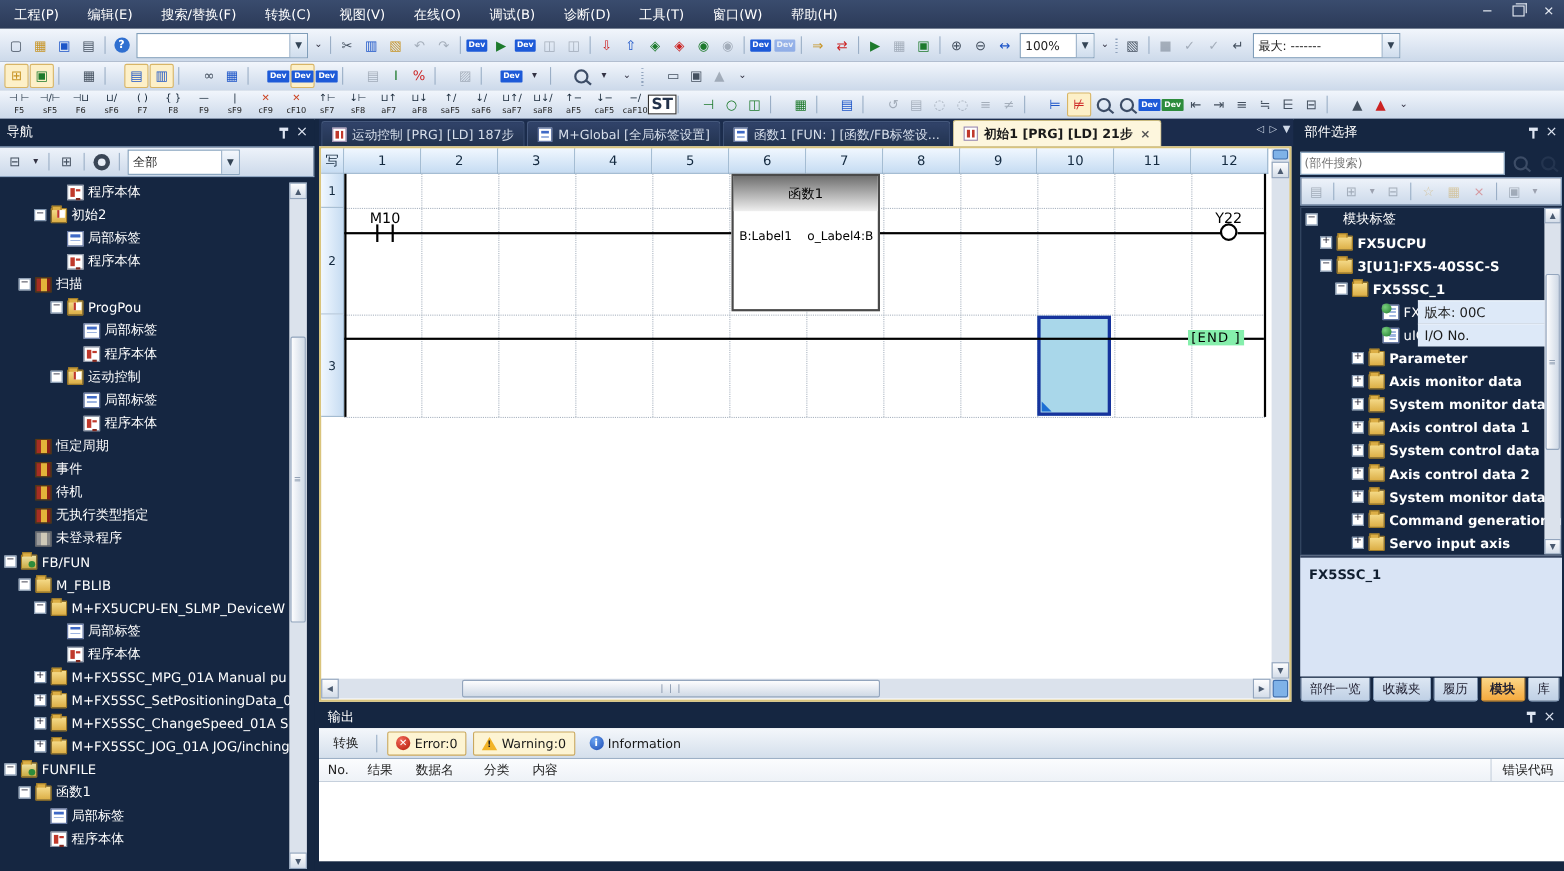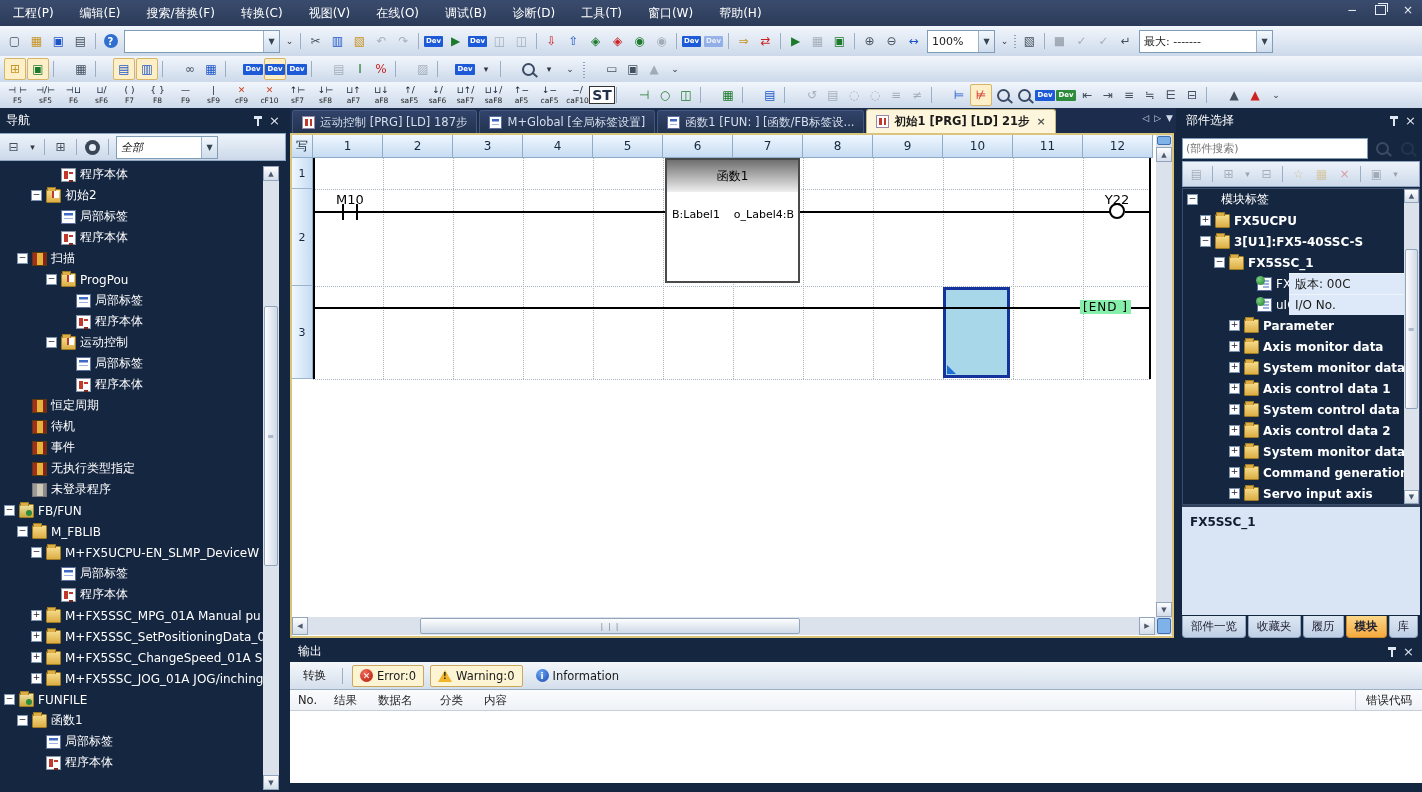--- a/index.html
+++ b/index.html
@@ -791,21 +791,21 @@
       </span>
     <span class="tbi vsep"></span>
     <span class="tbi dark">
         <span class="g">⊞</span>
       </span>
     <span class="tbi vsep"></span>
     <span class="tbi">
         <span class="gear"></span>
       </span>
     <span class="tbi vsep"></span>
-    <span class="combo" style="width:96px;font-style:italic;">
+    <span class="combo" style="width:96px;">
       <span>全部</span>
         <span class="dd">▼</span>
     </span>
   </div>
   <div id="nav-tree">
 
       <div class="trow lv3">
         <span class="exp n"></span>
         <span class="ti program"></span>
         <span>程序本体</span>
@@ -874,27 +874,27 @@
 
       <div class="trow lv1">
         <span class="exp n"></span>
         <span class="ti books"></span>
         <span>恒定周期</span>
       </div>
 
       <div class="trow lv1">
         <span class="exp n"></span>
         <span class="ti books"></span>
+        <span>事件</span>
+      </div>
+
+      <div class="trow lv1">
+        <span class="exp n"></span>
+        <span class="ti books"></span>
         <span>待机</span>
-      </div>
-
-      <div class="trow lv1">
-        <span class="exp n"></span>
-        <span class="ti books"></span>
-        <span>事件</span>
       </div>
 
       <div class="trow lv1">
         <span class="exp n"></span>
         <span class="ti books"></span>
         <span>无执行类型指定</span>
       </div>
 
       <div class="trow lv1">
         <span class="exp n"></span>

